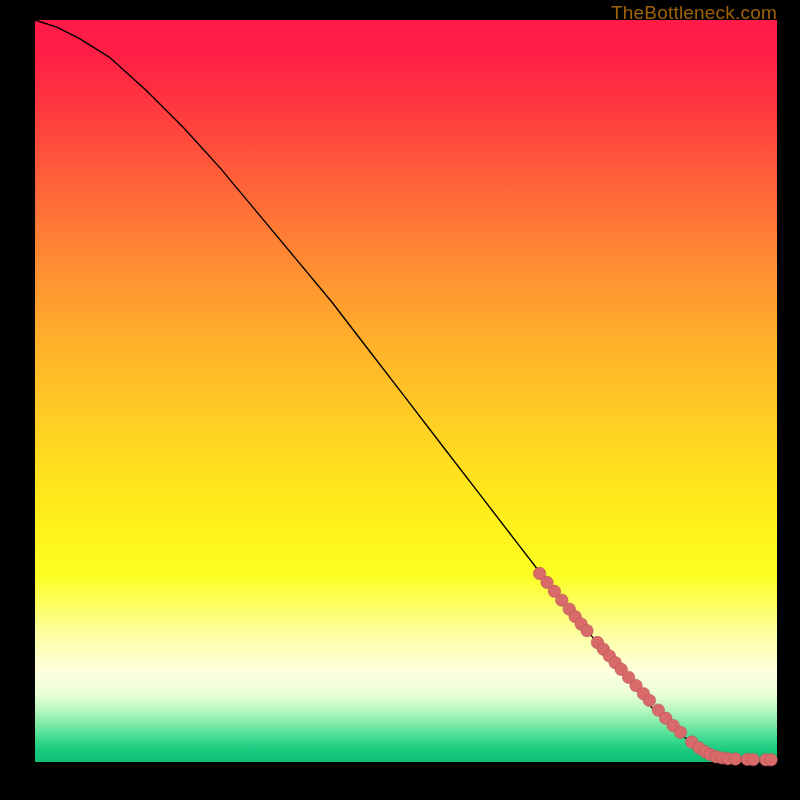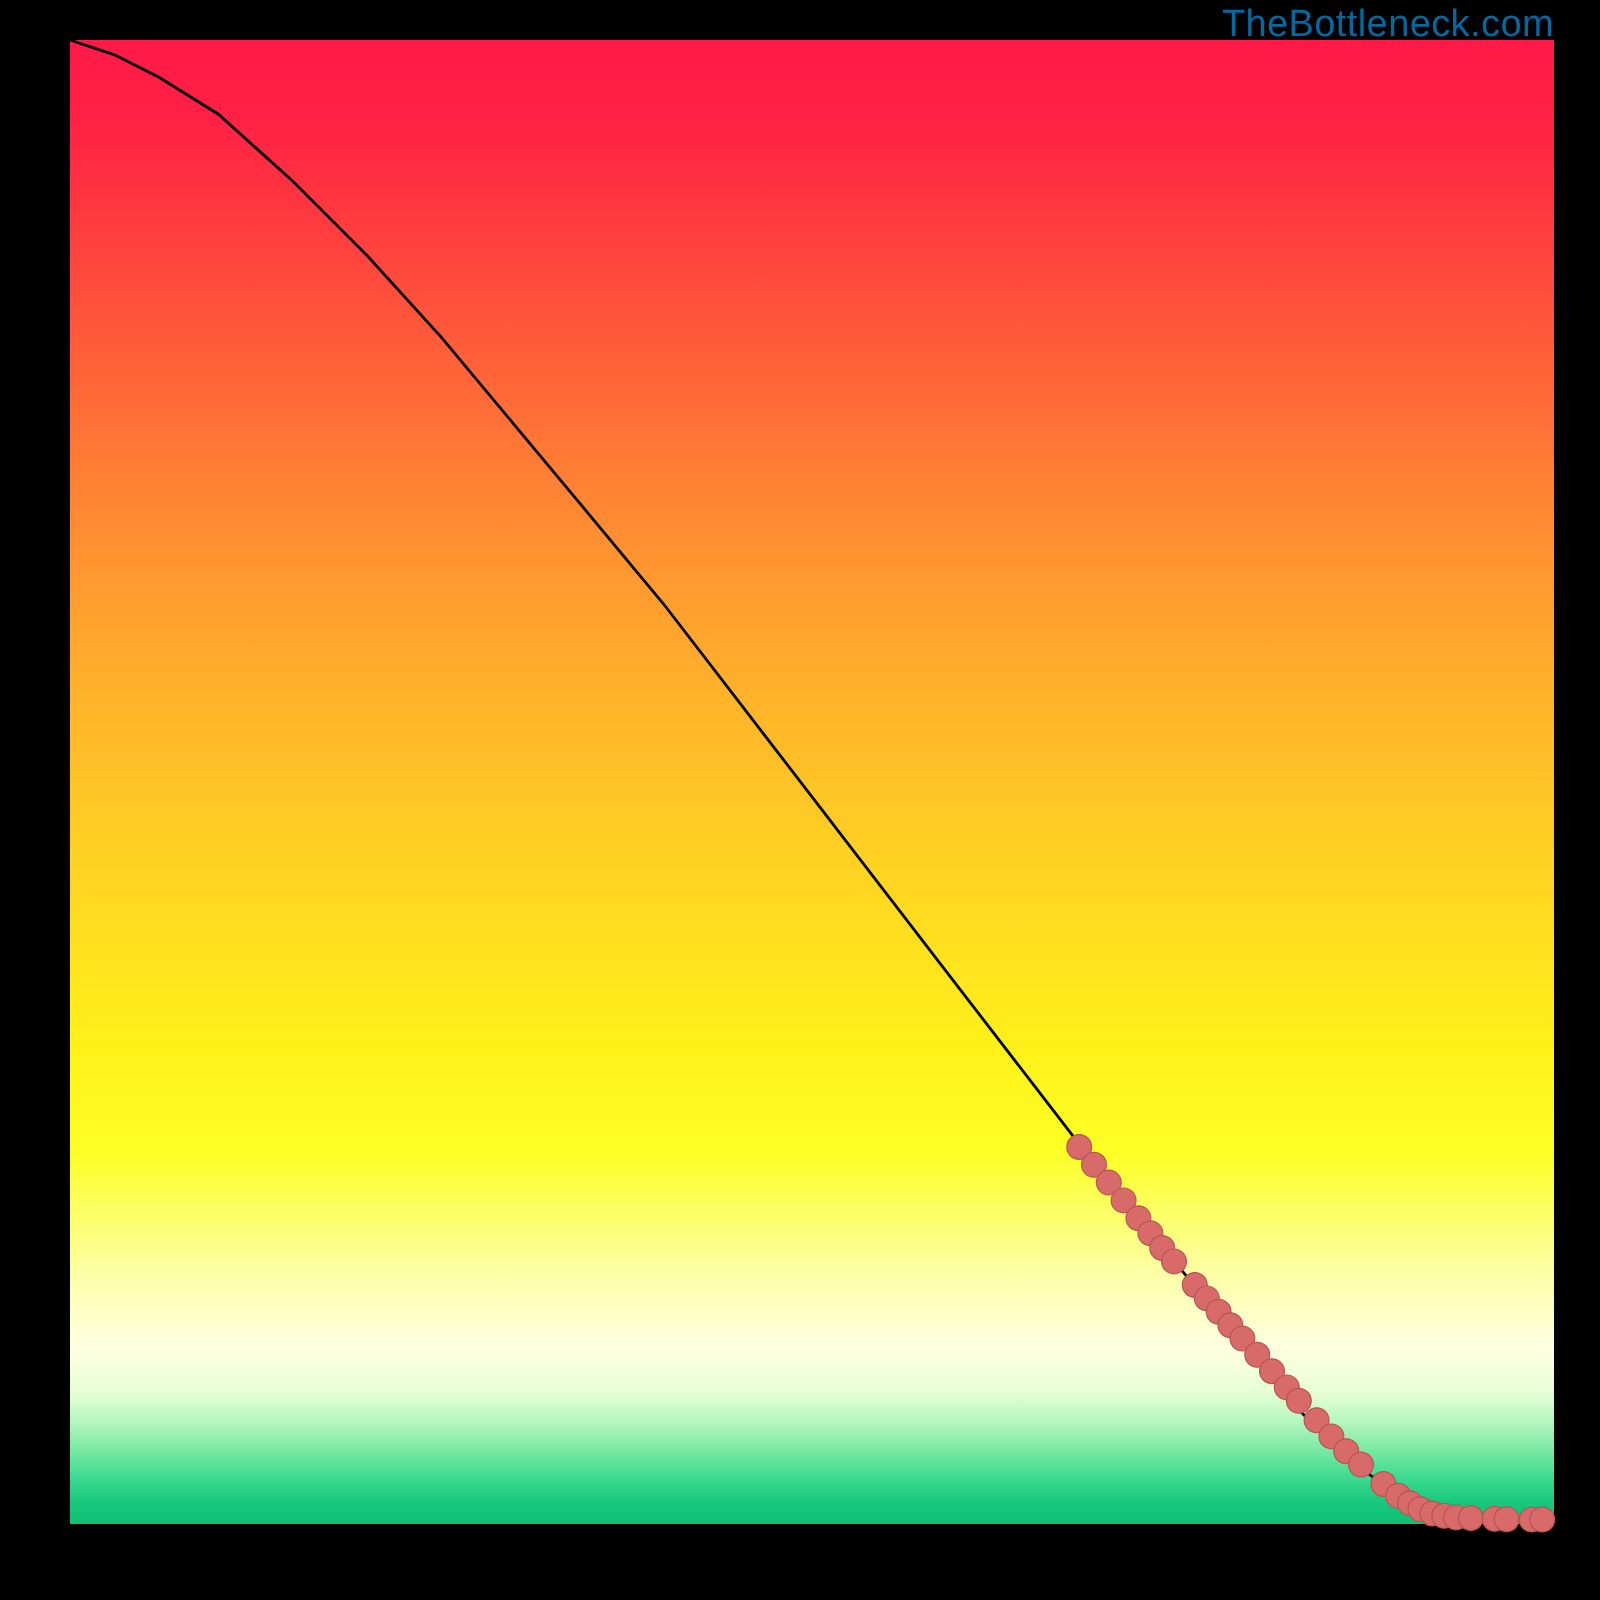--- a/index.html
+++ b/index.html
@@ -46,21 +46,21 @@
       #7ae9a4 95%,
       #3ad98e 97%,
       #18c97d 98.5%,
       #0fbf74 100%
     );
   }
   .watermark {
     position: absolute;
     top: 2px;
     right: 23px;
-    color: #0369a1;
+    color: #a16207;
     font-size: 19px;
     font-weight: 500;
     letter-spacing: 0.2px;
   }
   svg.curve {
     position: absolute;
     left: 0;
     top: 0;
     width: 742px;
     height: 742px;

